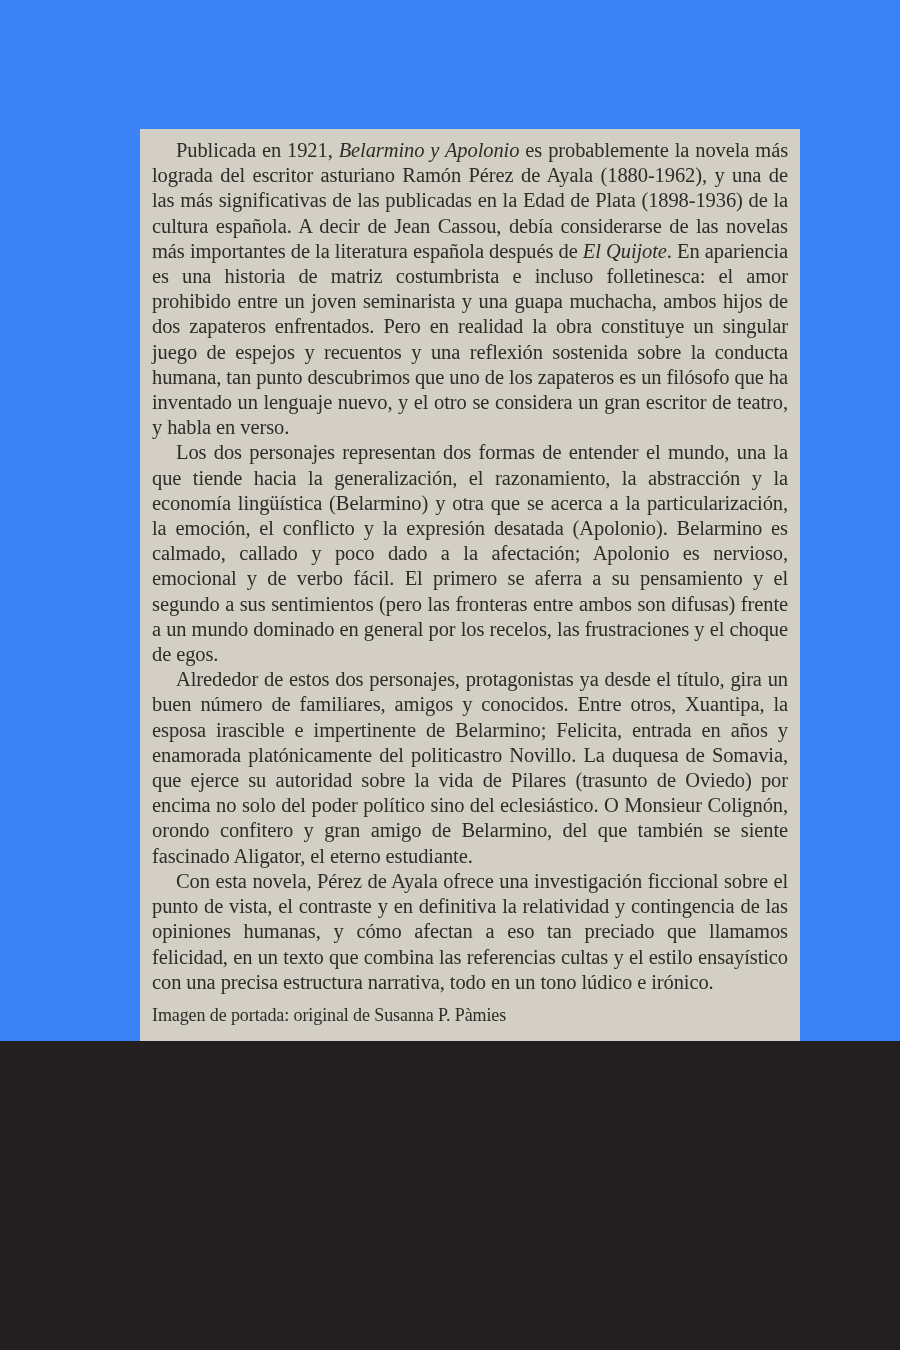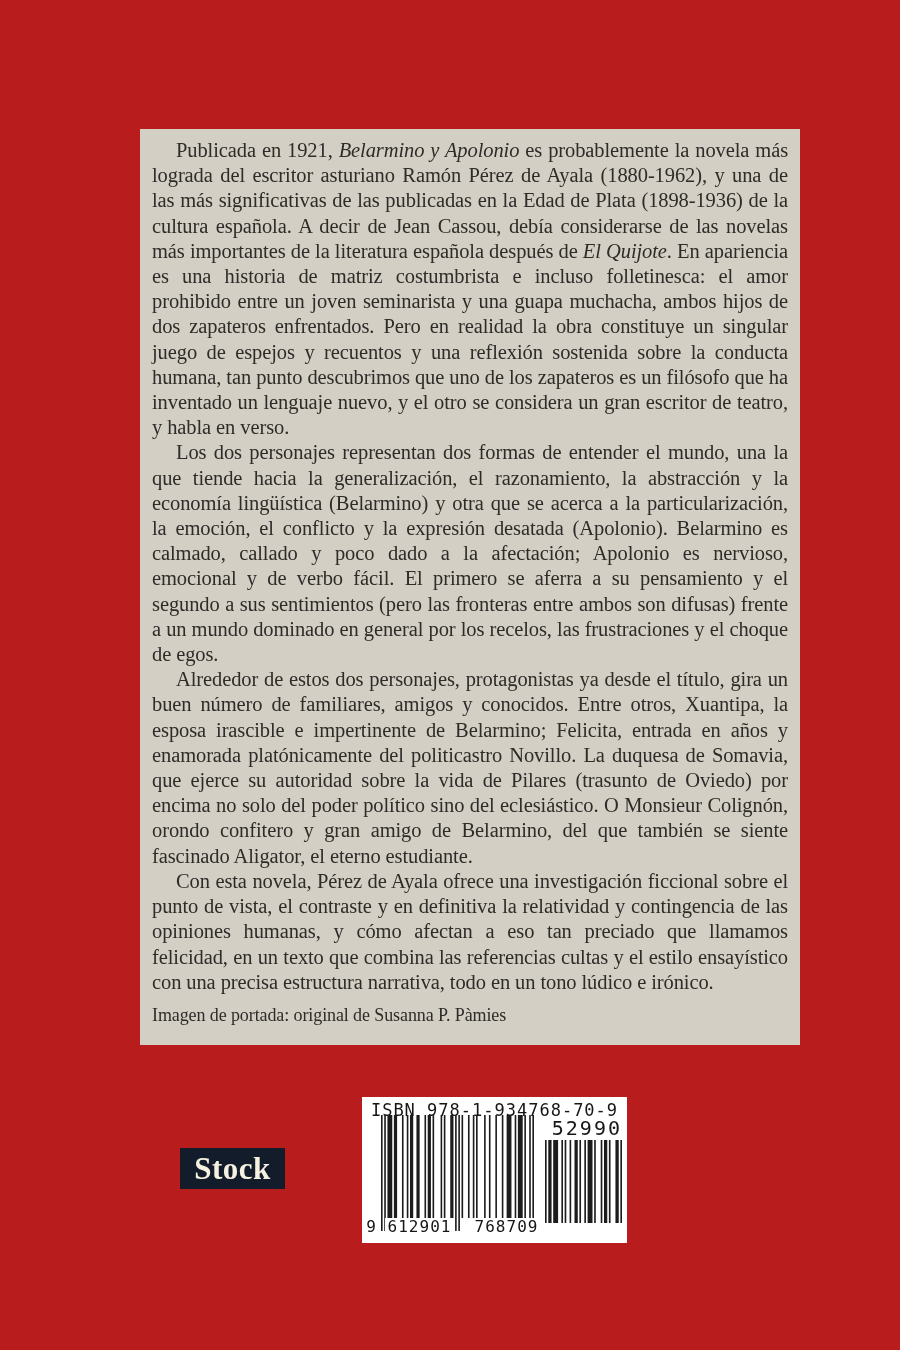--- a/index.html
+++ b/index.html
@@ -1,16 +1,16 @@
 <!DOCTYPE html>
 <html lang="es"><head>
 <meta charset="utf-8">
 <style>
   html,body{margin:0;padding:0;background:#231f20;}
-  .cover{position:relative;width:900px;height:1350px;background:#b91c1c;overflow:hidden;
+  .cover{position:relative;width:900px;height:1041px;background:#3b82f6;overflow:hidden;
          font-family:"Liberation Serif",serif;}
   
   .panel{position:absolute;left:140px;top:129px;width:660px;height:916px;
          background:#d3cfc5;box-sizing:border-box;padding:9px 12px 0 12px;overflow:hidden;}
   .panel p{margin:0;text-indent:24px;text-align:justify;
            font-size:20.5px;line-height:25.2px;color:#2e2c28;letter-spacing:-0.1px;}
   .panel p i{font-style:italic;}
   .credit{margin-top:9px !important;text-indent:0 !important;text-align:right;
           font-size:18px !important;line-height:22px !important;}
   

